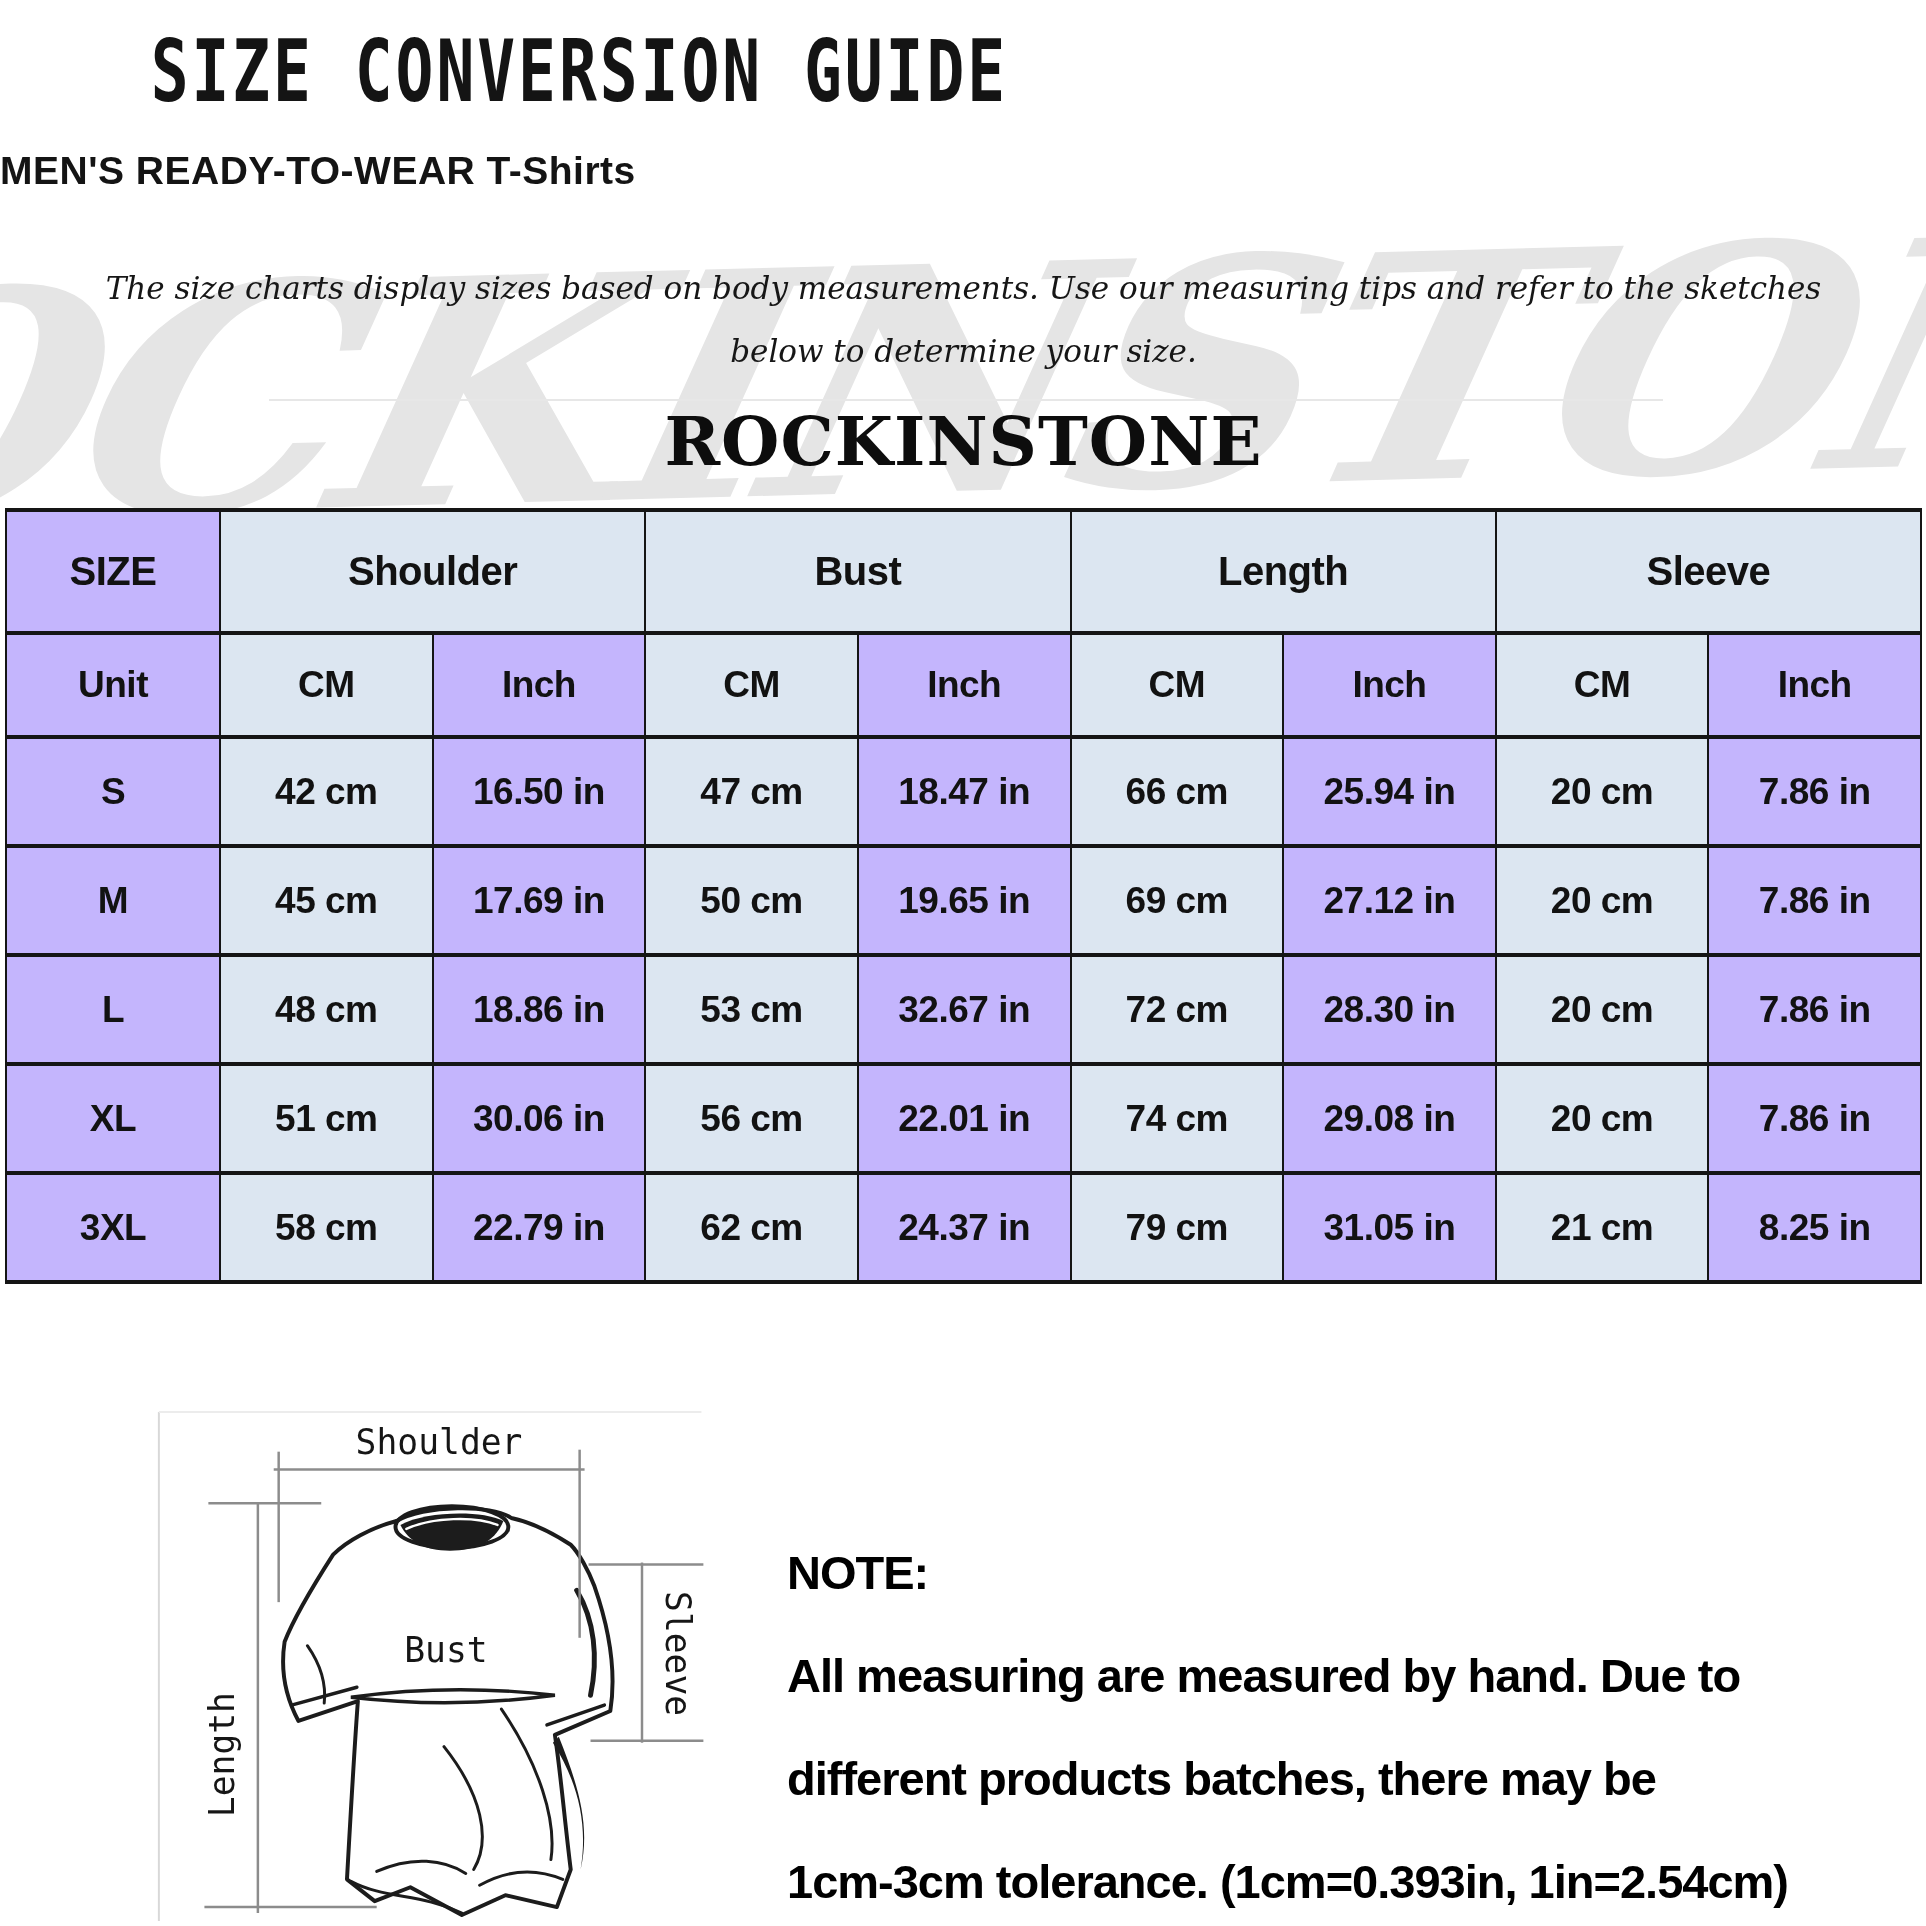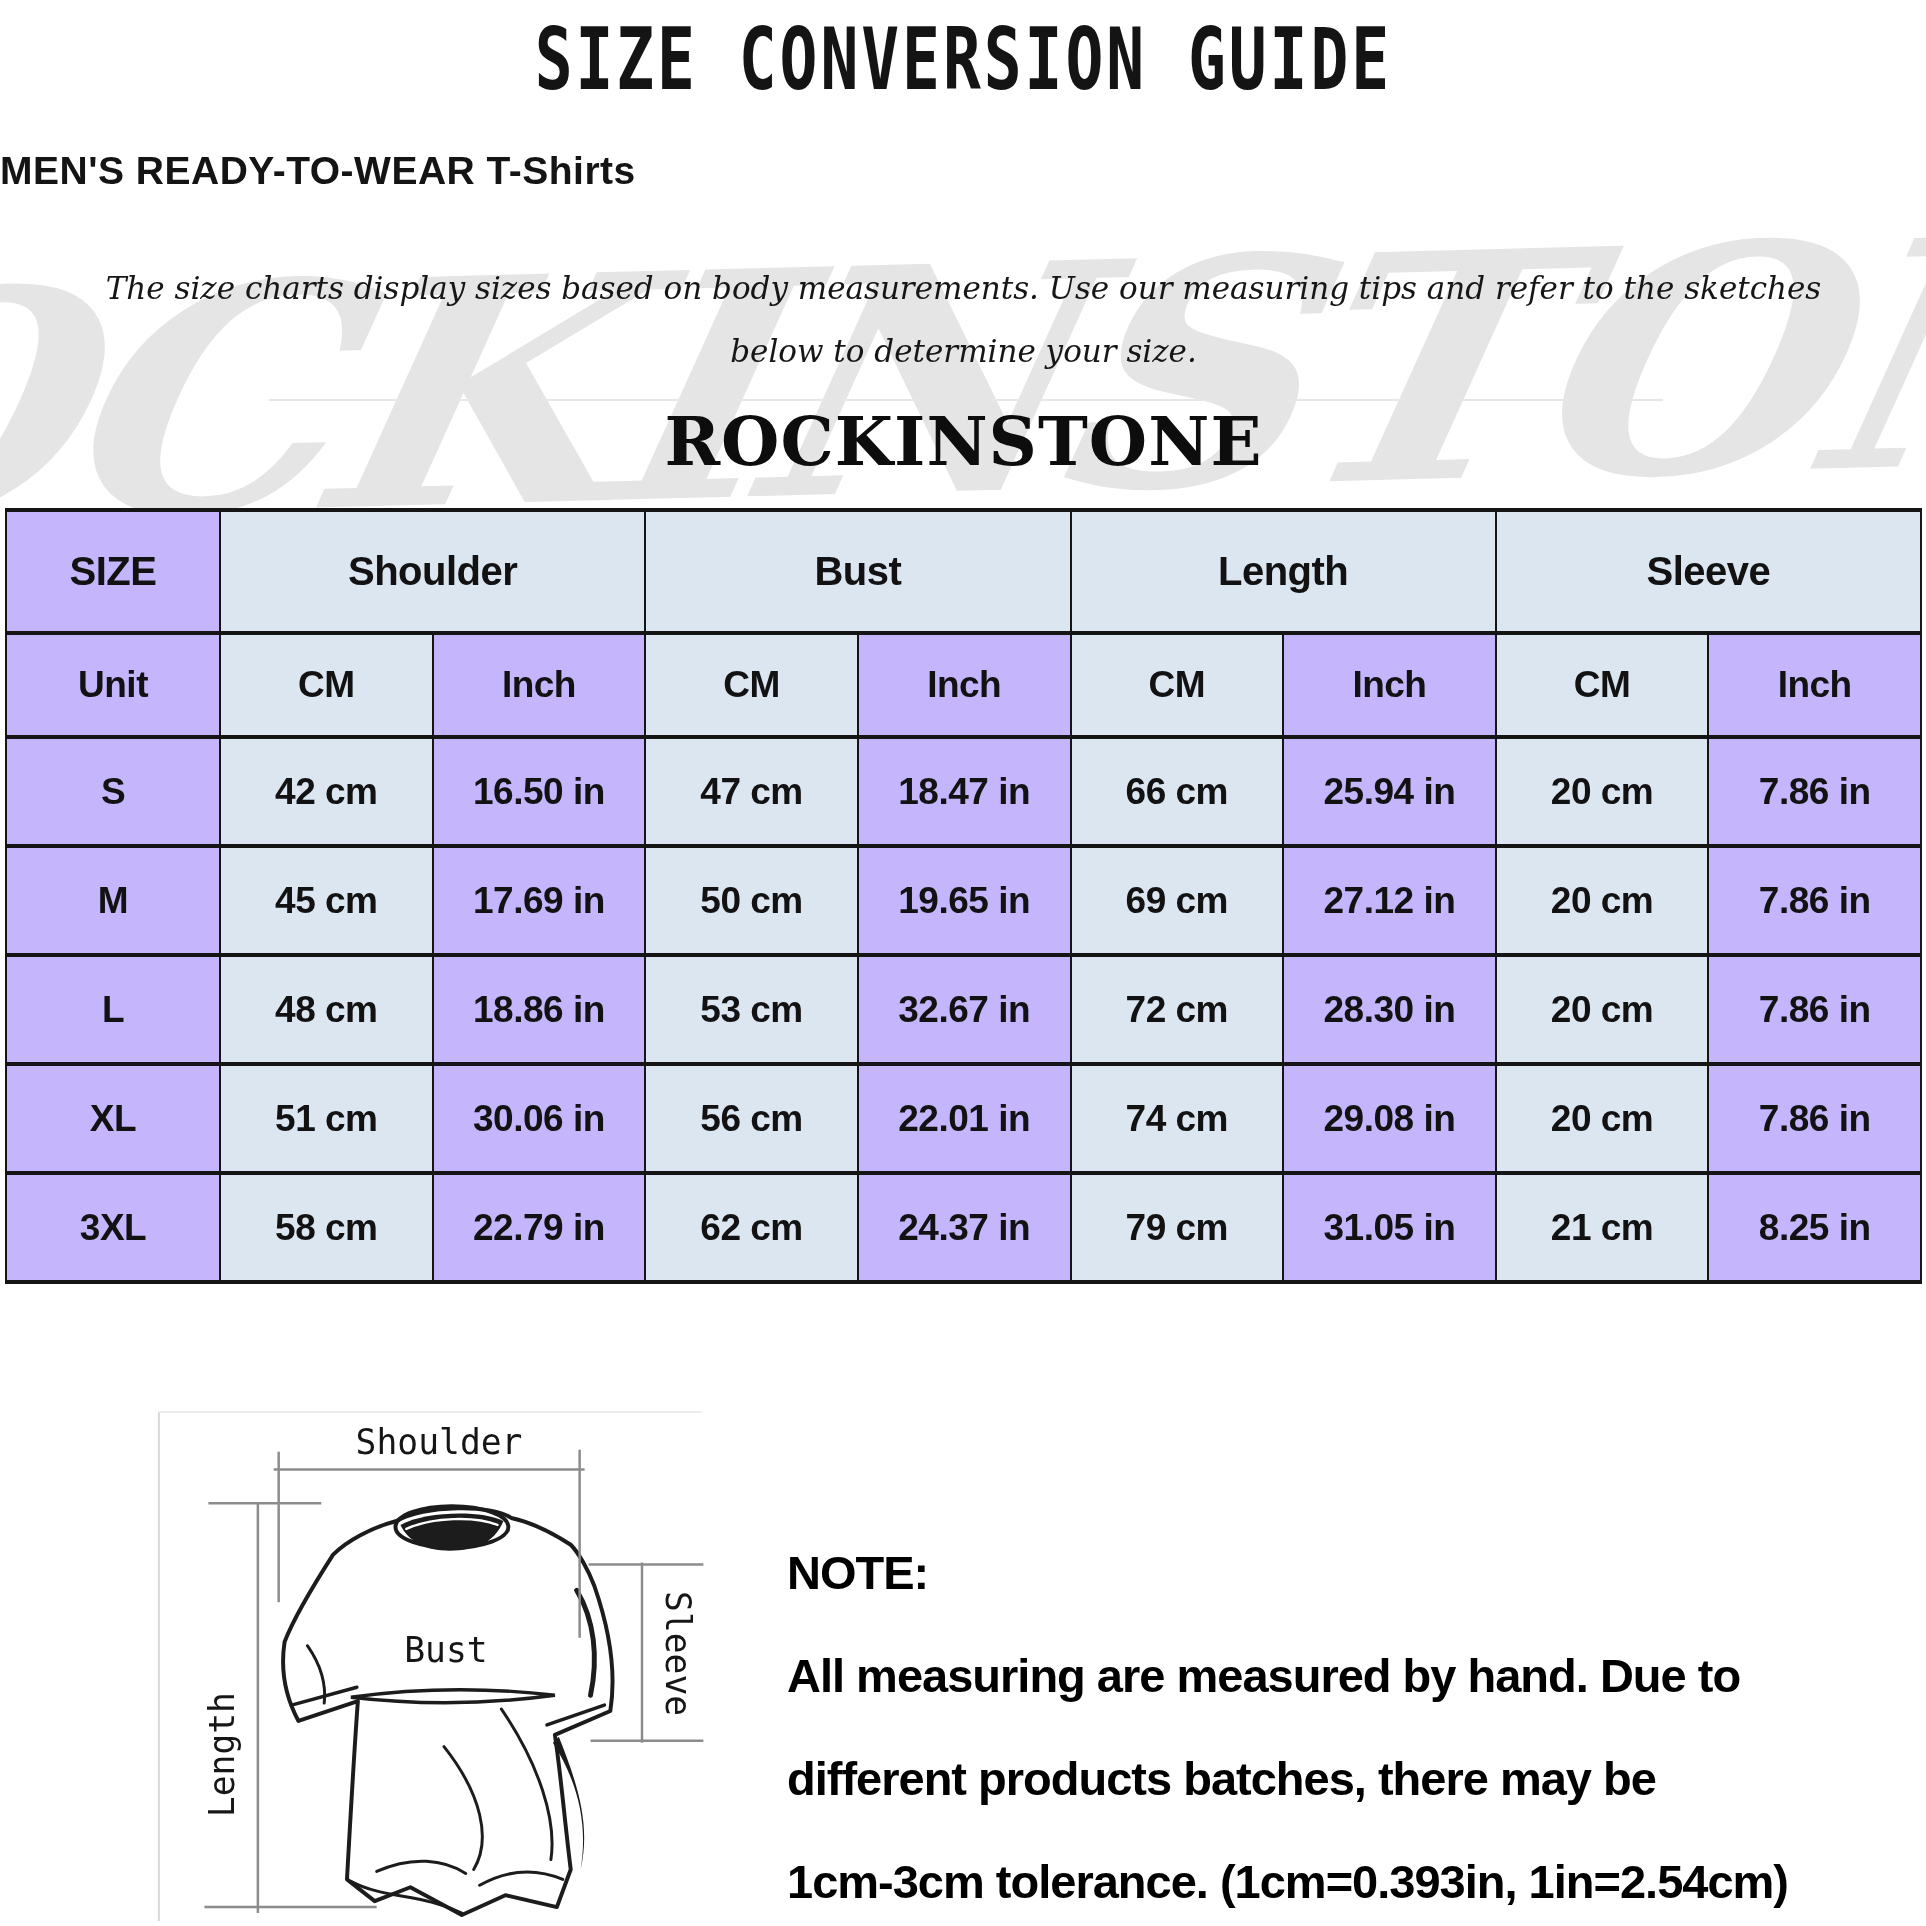--- a/index.html
+++ b/index.html
@@ -10,21 +10,21 @@
 
   
   .watermark {
     position:absolute; top:210px; left:50%;
     transform:translateX(-50%) skewX(-15deg) rotate(-1.5deg) scaleY(0.92);
     font-family:"DejaVu Serif", serif; font-style:italic; font-weight:bold;
     font-size:342px; line-height:1; color:#e5e5e5; letter-spacing:-14px;
     white-space:nowrap; z-index:0; user-select:none;
   }
 
-  .title { position:absolute; top:10px; width:100%; text-align:center; z-index:2; }
+  .title { position:absolute; top:22px; width:100%; z-index:2; }
   .title-inner {
     display:inline-block; font-family:"DejaVu Sans Mono", monospace; font-weight:bold;
     font-size:85px; letter-spacing:4px; white-space:nowrap;
     transform:scaleX(0.74); transform-origin:center top; color:#141414;
   }
 
   .subtitle { position:absolute; top:149px; width:100%; z-index:2;
     font-weight:bold; font-size:39px; color:#141414; letter-spacing:0.5px; }
 
   .desc {

